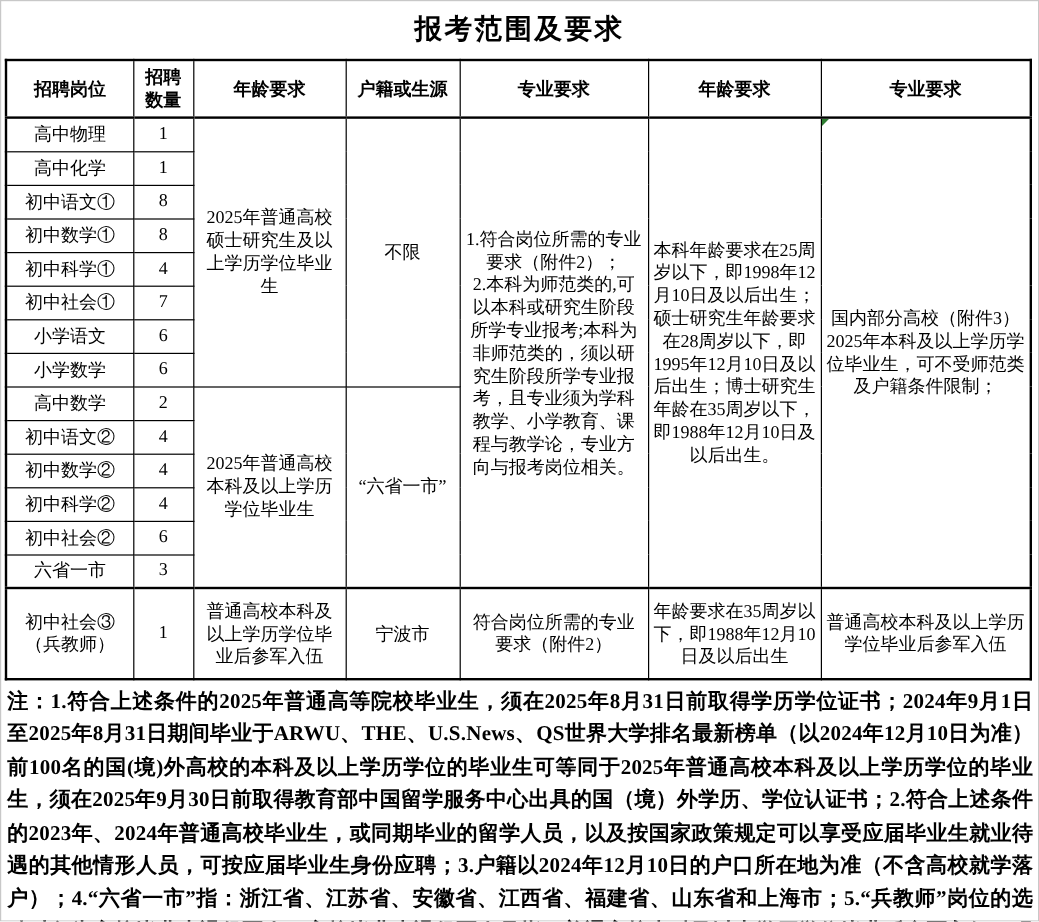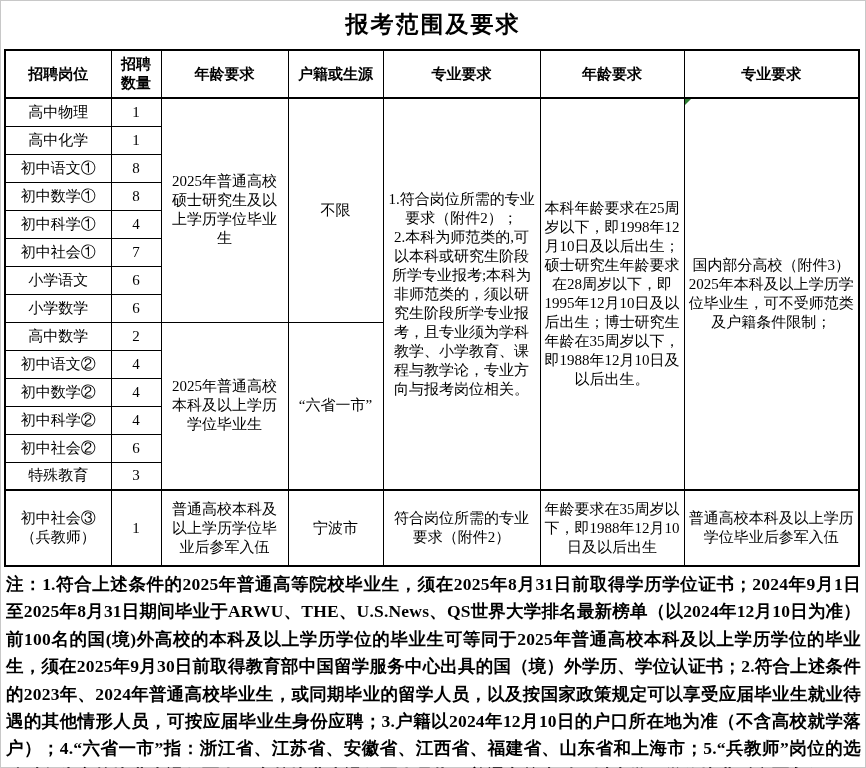--- a/index.html
+++ b/index.html
@@ -162,21 +162,21 @@
       </tr>
       <tr>
         <td>初中科学②</td>
         <td>4</td>
       </tr>
       <tr>
         <td>初中社会②</td>
         <td>6</td>
       </tr>
       <tr>
-        <td>特殊教育</td>
+        <td>六省一市</td>
         <td>3</td>
       </tr>
       <tr class="veteran-row">
         <td class="prewrap">初中社会③
 （兵教师）</td>
         <td>1</td>
         <td>普通高校本科及以上学历学位毕业后参军入伍</td>
         <td>宁波市</td>
         <td>符合岗位所需的专业要求（附件2）</td>
         <td class="left">年龄要求在35周岁以下，即1988年12月10日及以后出生</td>

